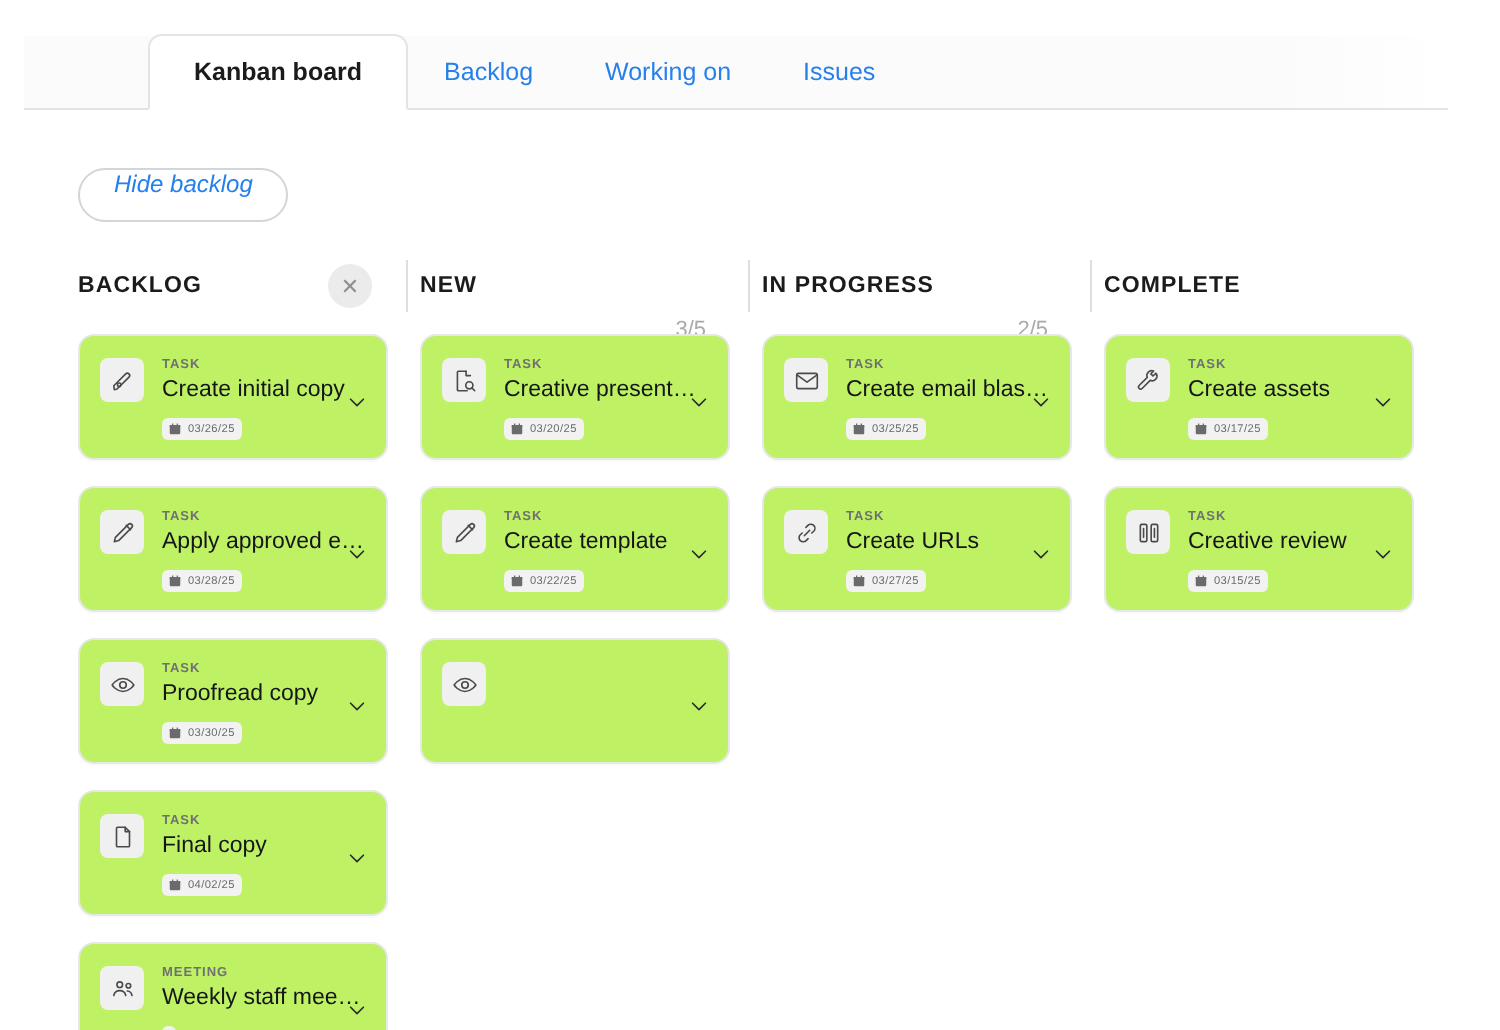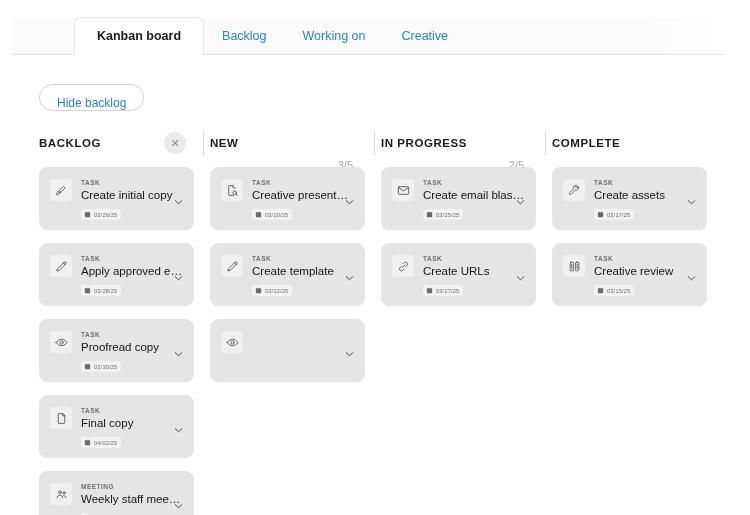--- a/index.html
+++ b/index.html
@@ -30,23 +30,23 @@
     border-radius: 7px 7px 0 0;
     margin-bottom: -1px; height: 38px;
     padding: 0 22px;
   }
   .tab-spacer { width: 62px; }
 
   
   .pill {
     position: absolute; left: 39px; top: 84px;
     height: 27px; padding: 0 17px;
-    display: inline-flex; align-items: flex-end;
+    display: inline-flex; align-items: flex-start;
     border: 1px solid #d4d5d7; border-radius: 14px;
-    background: #fff; color: #2680eb; font-size: 12px; cursor: pointer;
+    background: #fff; color: #2680eb; font-size: 12px; cursor: pointer; font-style: italic;
   }
 
   
   .board { position: absolute; left: 33px; top: 128px; width: 700px; display: flex; }
   .col { width: 171px; position: relative; }
   .col + .col { padding-left: 0; }
   .col-head {
     height: 30px; display: flex; align-items: center;
     padding: 0 8px 0 6px; position: relative;
   }
@@ -63,21 +63,21 @@
     font-size: 11px; cursor: pointer; border: none;
   }
   .divider {
     position: absolute; right: 0; top: 2px; width: 1px; height: 26px;
     background: #dddee0;
   }
 
   .cards { padding: 9px 10px 0 6px; display: flex; flex-direction: column; gap: 13px; }
 
   .card {
-    background: #e5e5e5; border: 1px solid #e6e7e8; border-radius: 8px;
+    background: #bef264; border: 1px solid #e6e7e8; border-radius: 8px;
     height: 63px; padding: 10px 10px 0 10px;
     display: flex; cursor: pointer;
     box-shadow: 0 1px 1px rgba(0,0,0,.025);
     position: relative;
   }
   .icon-tile {
     width: 22px; height: 22px; border-radius: 4px; background: #f0f0f0;
     display: flex; align-items: center; justify-content: center;
     flex: 0 0 22px; margin-top: 1px;
   }
@@ -118,21 +118,21 @@
         <div class="tab active">
           <span>Kanban board</span>
         </div>
         <div class="tab">
           <span>Backlog</span>
         </div>
         <div class="tab">
           <span>Working on</span>
         </div>
         <div class="tab">
-          <span>Creative</span>
+          <span>Issues</span>
         </div>
       </div>
   </div>
 
   <button class="pill">
     <span>Hide backlog</span>
   </button>
 
   <div class="board" id="board-host">
       <div class="col">

